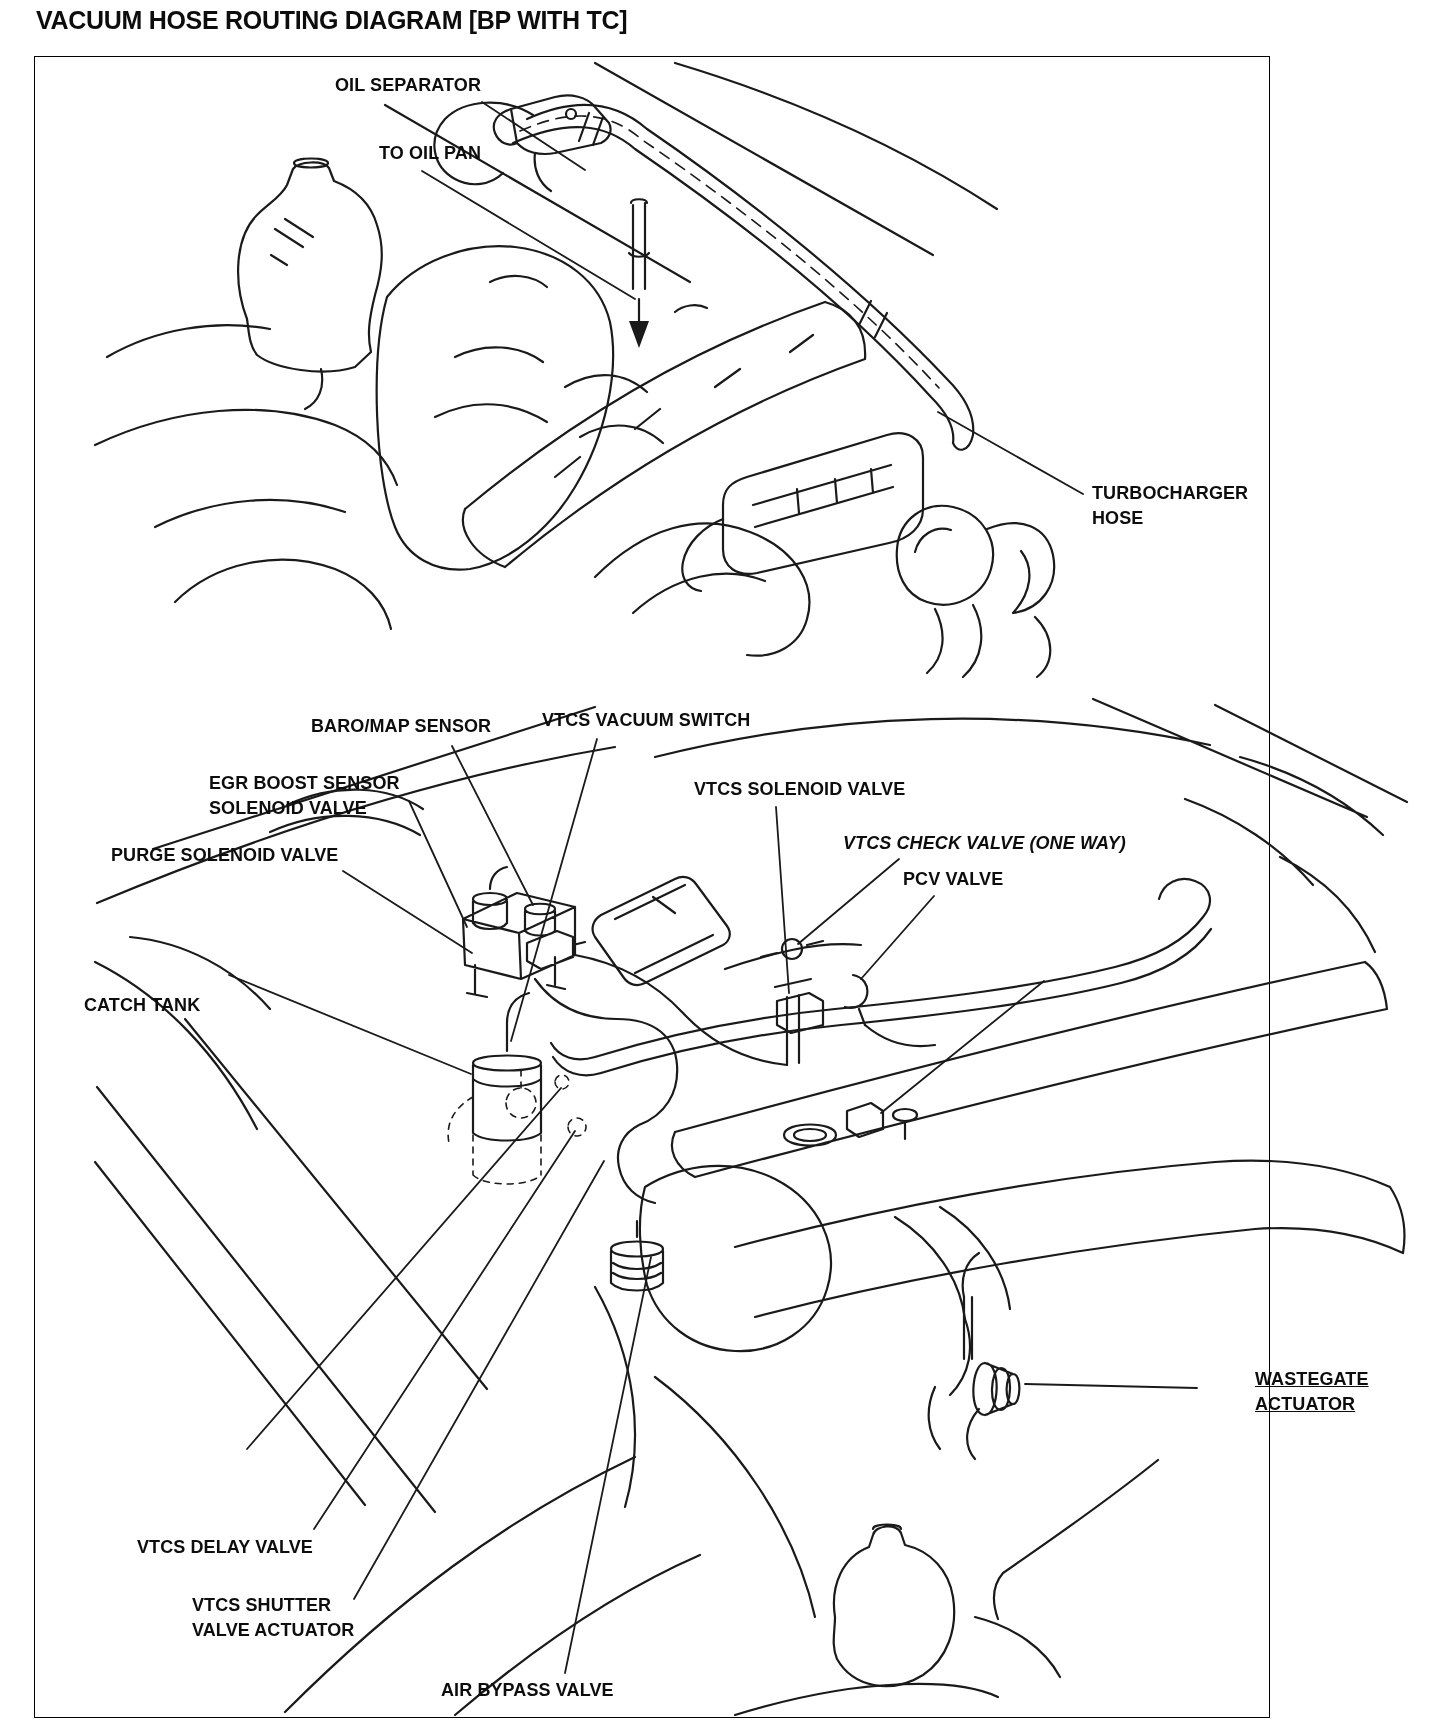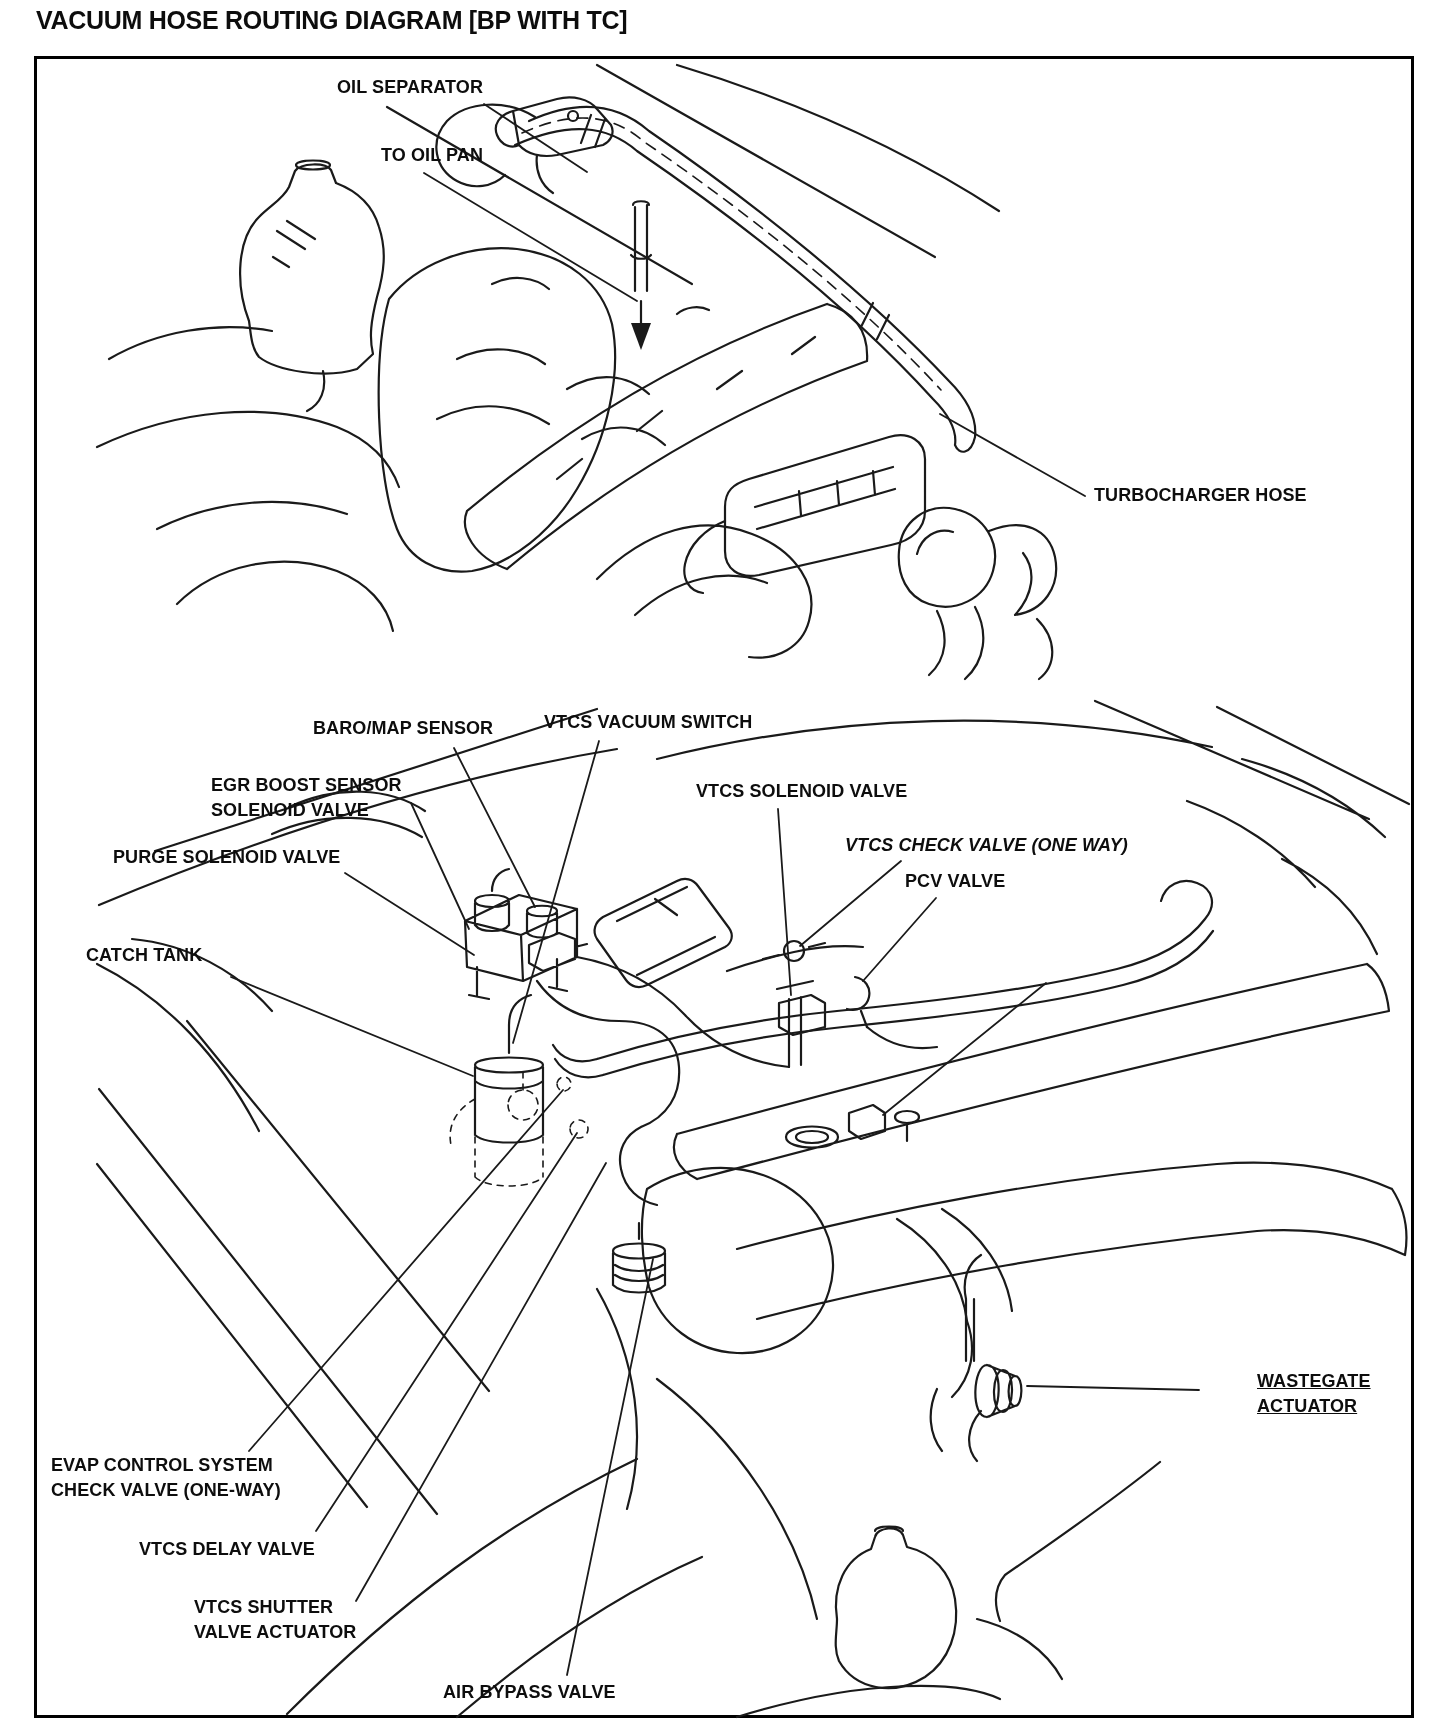--- a/index.html
+++ b/index.html
@@ -11,22 +11,22 @@
     color:#111;
     overflow:hidden;
   }
   .doc-title{
     position:absolute;left:36px;top:6px;
     font-size:25px;font-weight:700;letter-spacing:-0.3px;
     color:#0d0d0d;
   }
   .figure-box{
     position:absolute;left:34px;top:56px;
-    width:1380px;height:1662px;
-    border:3px solid #000000;
+    width:1236px;height:1662px;
+    border:1px solid #000000;
     box-sizing:border-box;
   }
   .figure-box svg{position:absolute;left:0;top:0;}
   .lbl{
     position:absolute;
     font-size:18px;font-weight:700;line-height:1.38;
     letter-spacing:0.1px;
     white-space:pre-line;
     color:#0d0d0d;
   }
@@ -256,24 +256,22 @@
     <div class="lbl" style="left:305px;top:84px;margin-left:39px;">TO OIL PAN</div>
     <div class="lbl" style="left:1057px;top:424px;">TURBOCHARGER HOSE</div>
     <div class="lbl" style="left:276px;top:657px;text-align:center;">BARO/MAP SENSOR</div>
     <div class="lbl" style="left:507px;top:651px;">VTCS VACUUM SWITCH</div>
     <div class="lbl" style="left:174px;top:714px;">EGR BOOST SENSOR
 SOLENOID VALVE</div>
     <div class="lbl" style="left:659px;top:720px;">VTCS SOLENOID VALVE</div>
     <div class="lbl" style="left:808px;top:774px;font-style:italic;">VTCS CHECK VALVE (ONE WAY)</div>
     <div class="lbl" style="left:868px;top:810px;">PCV VALVE</div>
     <div class="lbl" style="left:76px;top:786px;">PURGE SOLENOID VALVE</div>
-    <div class="lbl" style="left:49px;top:884px;">CATCH TANK</div>
+    <div class="lbl" style="left:49px;top:936px;">CATCH TANK</div>
     <div class="lbl" style="left:1220px;top:1310px;text-decoration:underline;">WASTEGATE
 ACTUATOR</div>
-    <div class="lbl" style="left:14px;top:1394px;">EVAP CONTROL SYSTEM
-CHECK VALVE (ONE-WAY)</div>
     <div class="lbl" style="left:102px;top:1478px;">VTCS DELAY VALVE</div>
     <div class="lbl" style="left:157px;top:1536px;">VTCS SHUTTER
 VALVE ACTUATOR</div>
     <div class="lbl" style="left:406px;top:1621px;">AIR BYPASS VALVE</div>
 
   </div>
 </div>
 
 </body></html>

